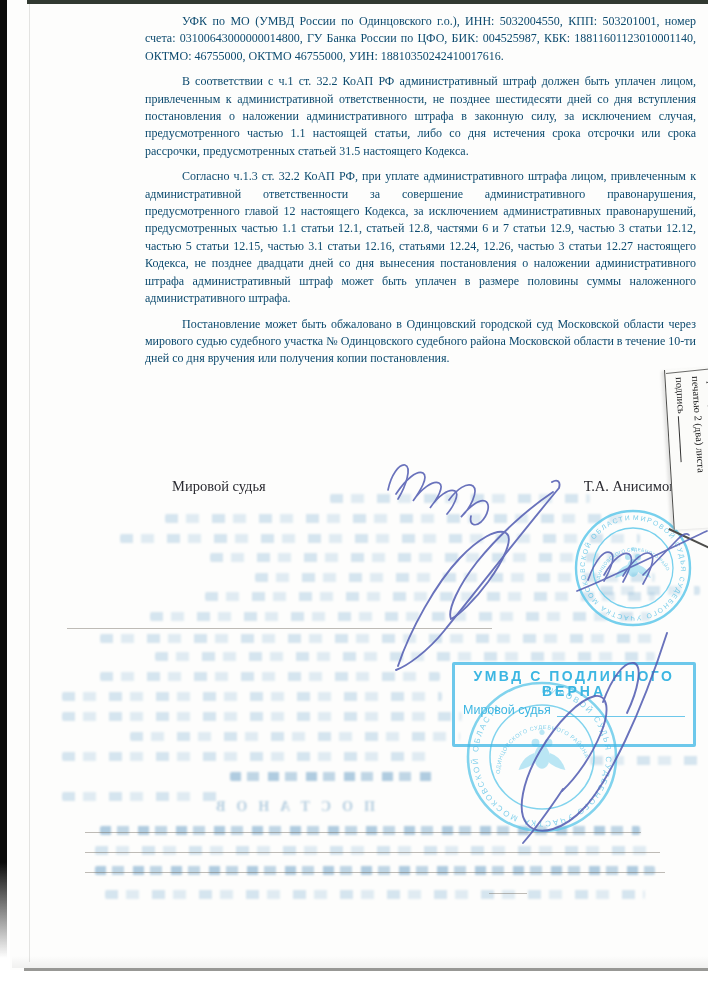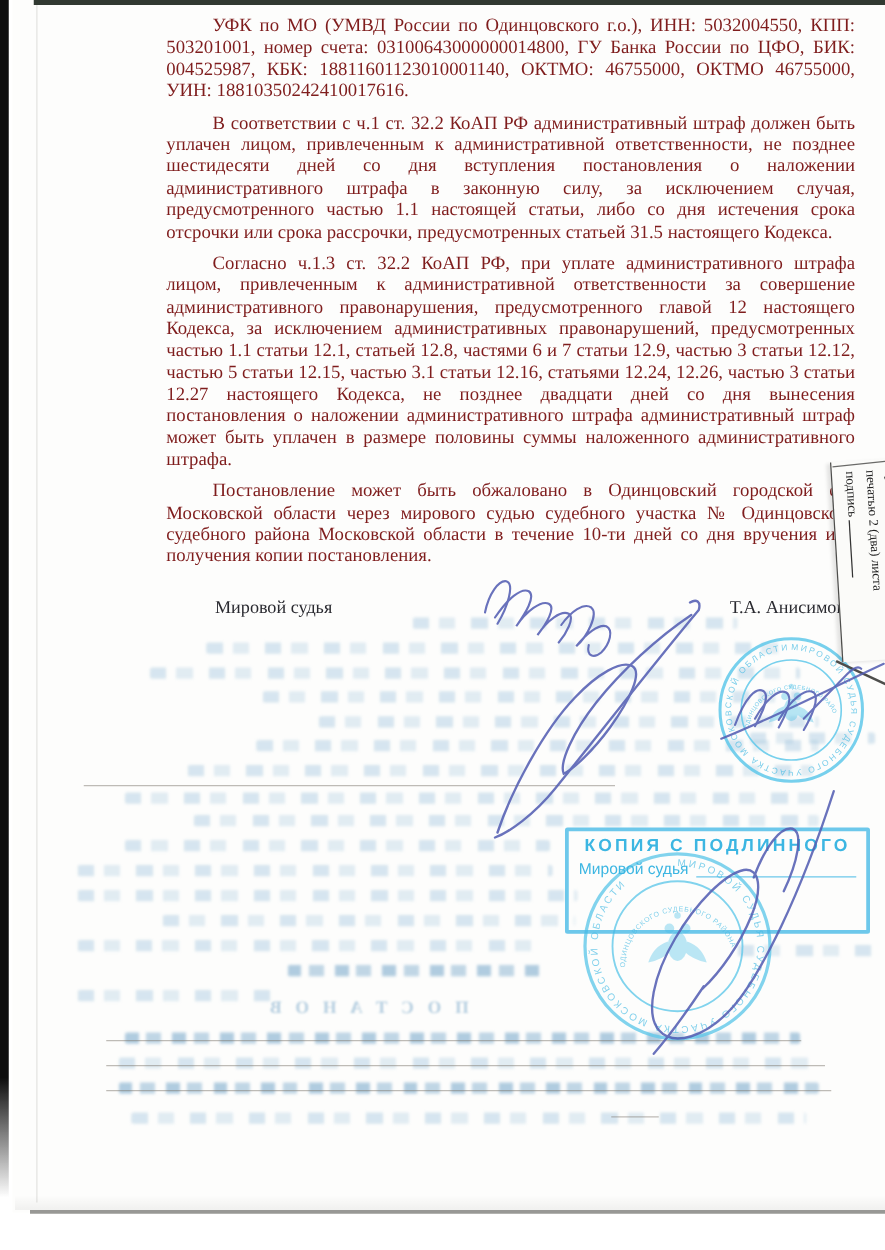--- a/index.html
+++ b/index.html
@@ -8,22 +8,22 @@
   
   .paper{position:absolute;left:10px;top:0;width:698px;height:970px;background:#fdfdfc;}
   .edge-left-black{position:absolute;left:0;top:0;width:7px;height:958px;
         background:linear-gradient(#0d0d0d 90%,rgba(13,13,13,0));z-index:10;}
   .edge-top-dark{position:absolute;left:27px;top:0;width:681px;height:4px;background:#20281f;opacity:.92;z-index:10;}
   .paper-crease{position:absolute;left:29px;top:4px;width:1px;height:958px;background:rgba(110,110,105,.18);z-index:2;}
   .paper-bottom-shadow{position:absolute;left:12px;top:956px;width:696px;height:12px;
         background:linear-gradient(rgba(0,0,0,0),rgba(0,0,0,.05));z-index:2;}
   .edge-bottom{position:absolute;left:24px;top:968px;width:684px;height:3px;background:#7e7e7b;opacity:.8;z-index:10;}
   
-  .doc-text{position:absolute;left:133px;top:13px;width:551px;z-index:3;
-        font-size:15px;line-height:17.4px;color:#7f1d1d;text-align:justify;}
+  .doc-text{position:absolute;left:145px;top:13px;width:551px;z-index:3;
+        font-size:12px;line-height:17.4px;color:#0c4a6e;text-align:justify;}
   .doc-text p{margin:0 0 8px 0;text-indent:37px;}
   .judge-row{position:absolute;left:133px;top:478px;width:543px;z-index:3;display:flex;
         justify-content:space-between;font-size:14.5px;color:#2a2a30;}
   .judge-role{margin-left:39px;}
   
   .fold-strip{position:absolute;left:664px;top:370px;width:105px;height:160px;z-index:5;
         background:#fbfbf9;border-left:1.5px solid #4d4d4b;
         box-shadow:-3px 1px 3px rgba(0,0,0,.10);
         transform:rotate(-3.5deg);transform-origin:top left;padding:8px 3px 0 5px;box-sizing:border-box;}
   .fold-text{writing-mode:vertical-rl;text-orientation:sideways;height:148px;
@@ -155,21 +155,22 @@
         <circle cx="628" cy="557" r="3"></circle>
           <circle cx="638" cy="557" r="3"></circle>
           <circle cx="633" cy="549" r="2"></circle>
         <path d="M627,565 q-9,3 -12,13 q9,-2 14,-7 z"></path>
         <path d="M639,565 q9,3 12,13 q-9,-2 -14,-7 z"></path>
       </g>
     </g>
   </svg>
 
   <div class="copy-stamp">
-    <div class="cs-line1">КОПИЯ С ПОДЛИННОГО</div>
+    <div class="cs-line1">УМВД С ПОДЛИННОГО</div>
+    <div class="cs-line2">ВЕРНА</div>
     <div class="cs-row">
       <span>Мировой судья</span>
       <span class="cs-fill"></span>
     </div>
   </div>
 
   <svg class="sig-layer" width="708" height="1000" viewBox="0 0 708 1000">
     <g fill="none" stroke="#555fb3" stroke-width="1.7" stroke-linecap="round" opacity="0.88">
       <g>
         <path d="M388,490 C391,475 399,464 405,465 C412,467 406,486 398,499"></path>

